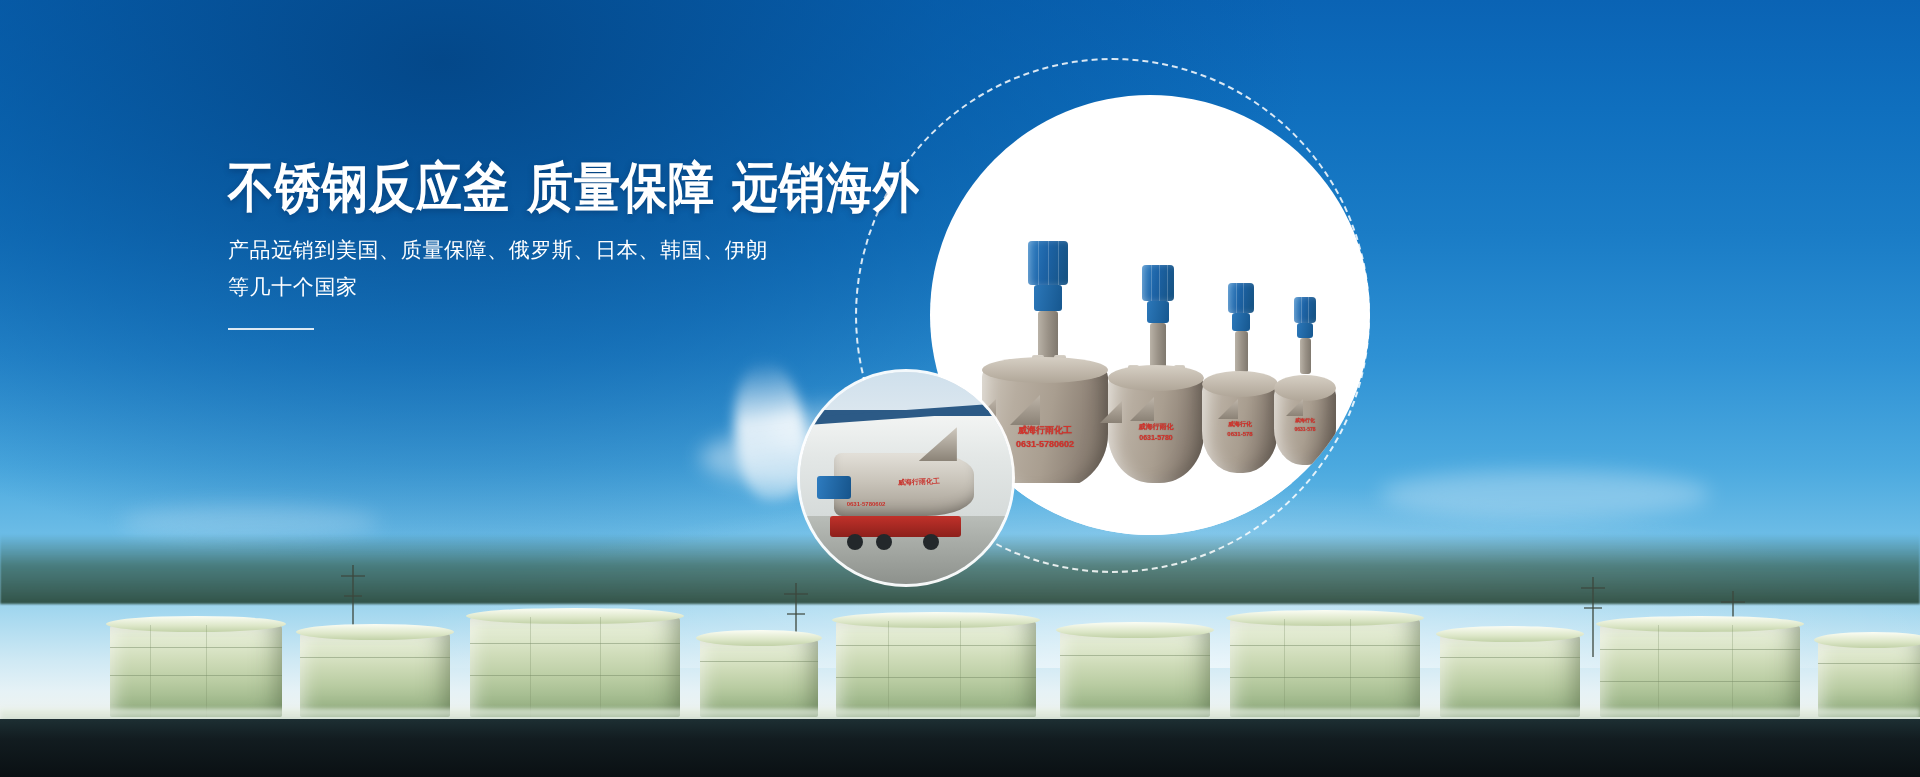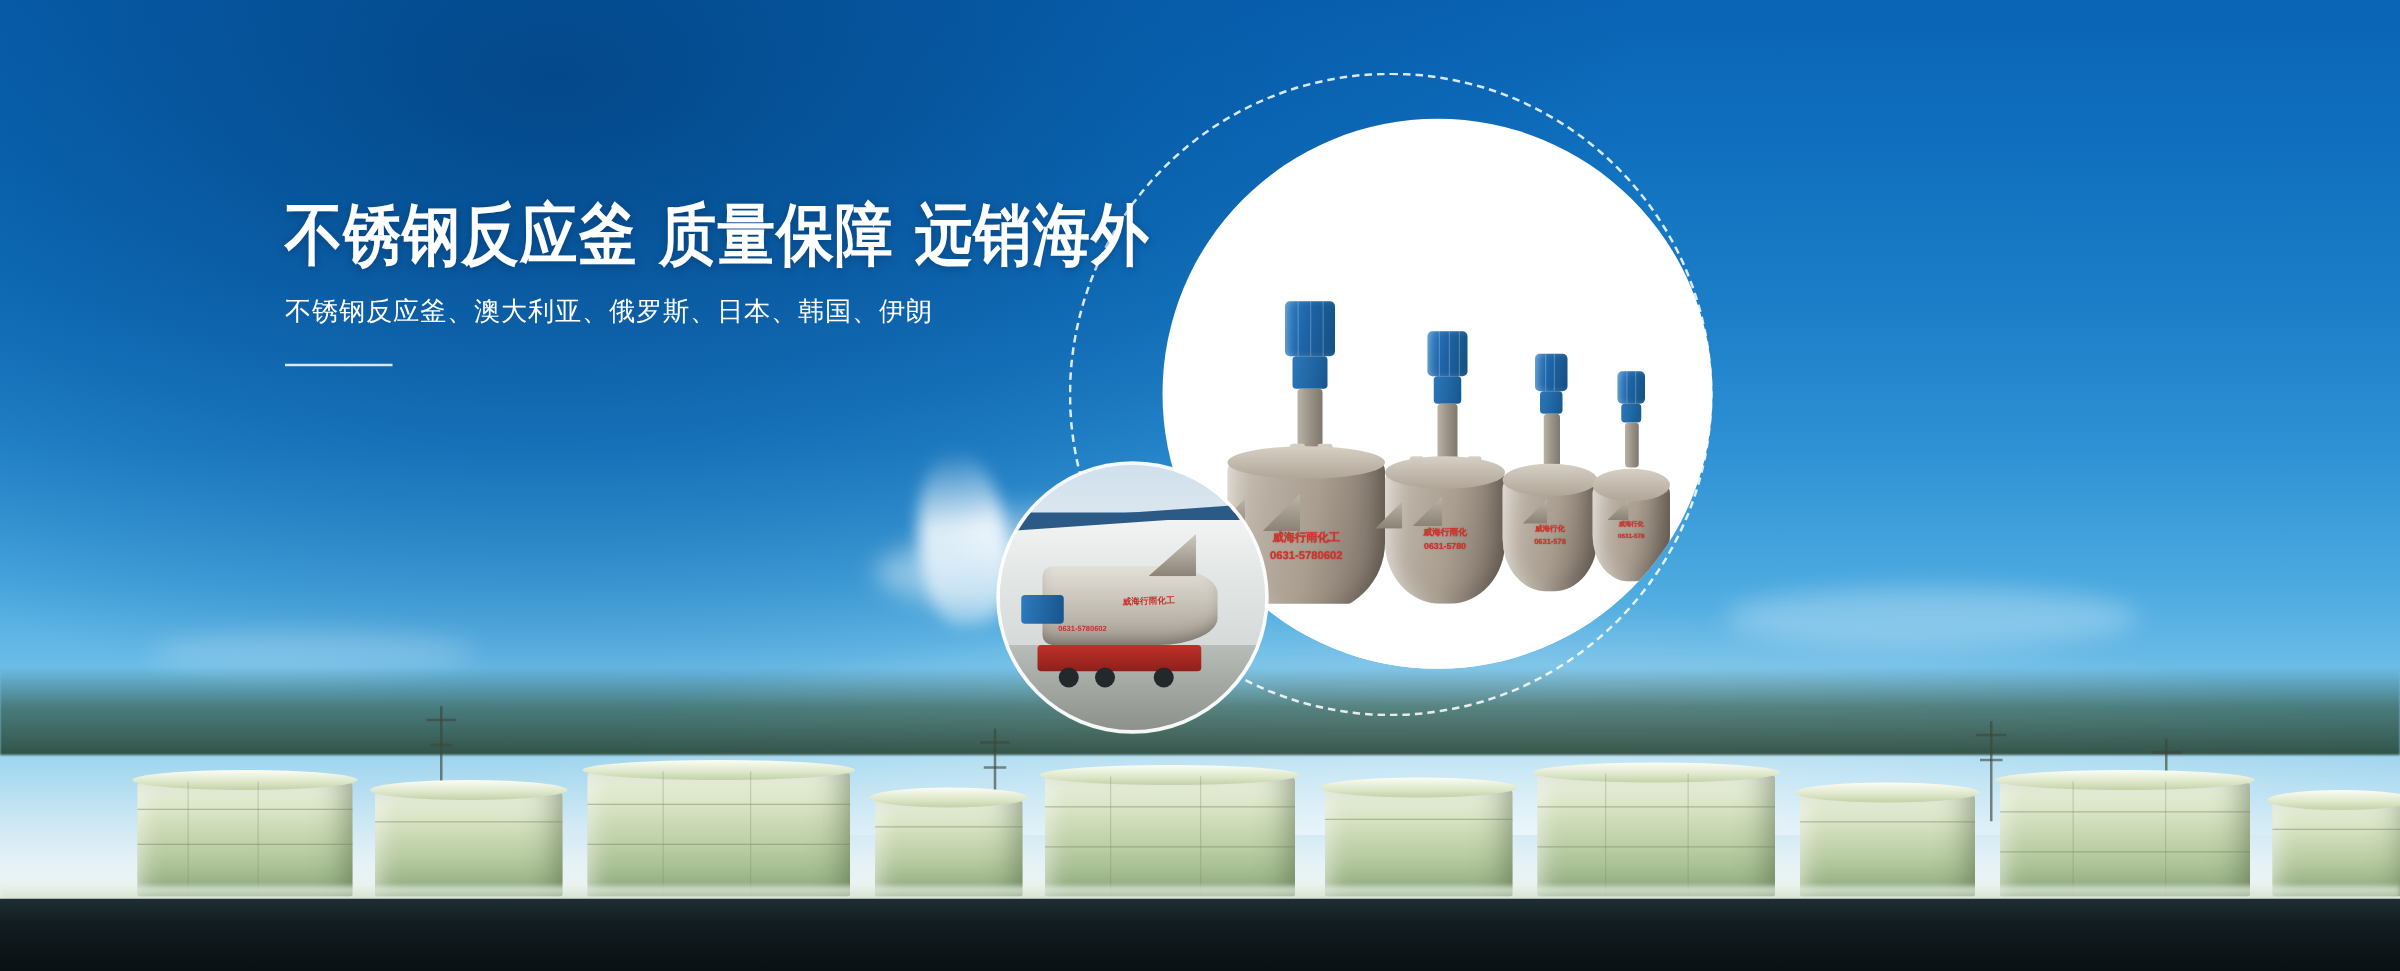--- a/index.html
+++ b/index.html
@@ -367,18 +367,19 @@
     <div class="sc-wheel" style="left:22%;"></div>
     <div class="sc-wheel" style="left:36%;"></div>
     <div class="sc-wheel" style="left:58%;"></div>
     <div class="sc-text">威海行雨化工</div>
     <div class="sc-text2">0631-5780602</div>
   </div>
 
   <div class="copy">
     <div class="headline">不锈钢反应釜 质量保障 远销海外</div>
     <div class="desc">
-      <div>不锈钢反应釜、澳大利亚、俄罗斯、日本、韩国、伊朗</div>
+      <div>产品远销到美国、质量保障、俄罗斯、日本、韩国、伊朗</div>
+      <div>等几十个国家</div>
     </div>
     <div class="rule"></div>
   </div>
 
 </div>
 
 </body></html>

